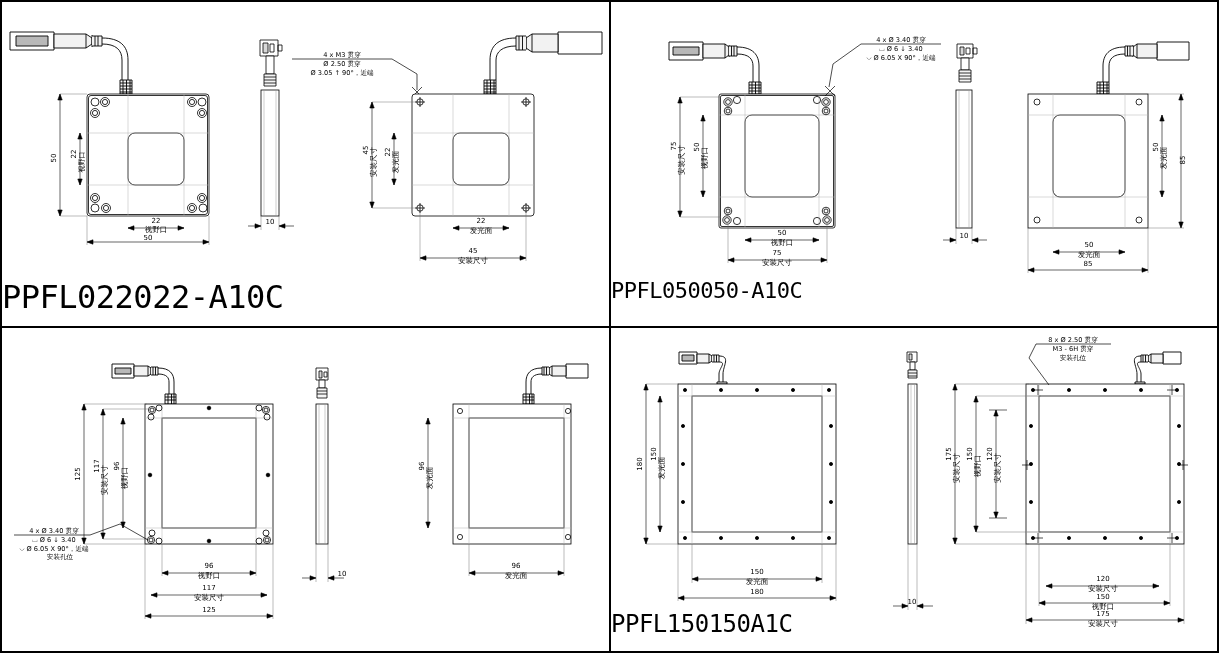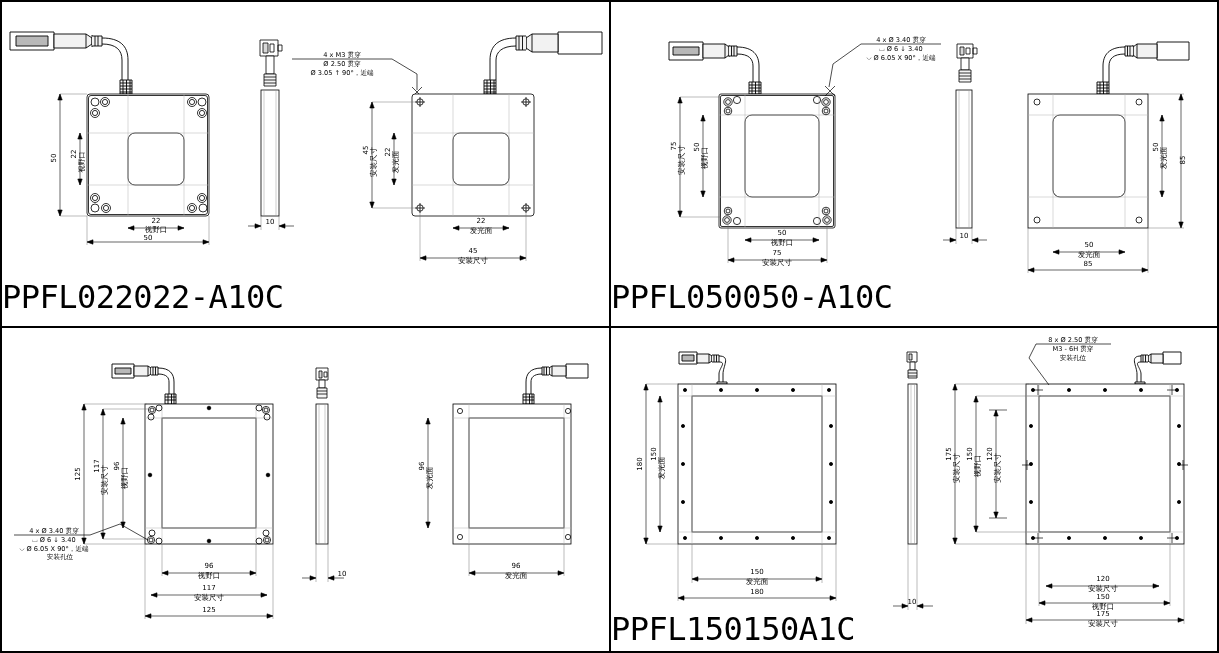--- a/index.html
+++ b/index.html
@@ -368,21 +368,21 @@
         <g stroke="none">
           <text x="574" y="158" font-size="7" text-anchor="middle" transform="rotate(-90 574 158)">85</text>
           <text x="547" y="145" font-size="7" text-anchor="middle" transform="rotate(-90 547 145)">50</text>
           <text x="555" y="156" font-size="7.5" text-anchor="middle" transform="rotate(-90 555 156)">发光面</text>
           <text x="478" y="245" font-size="7" text-anchor="middle">50</text>
           <text x="478" y="255" font-size="7.5" text-anchor="middle">发光面</text>
           <text x="477" y="264" font-size="7" text-anchor="middle">85</text>
         </g>
       </g>
     </svg>
-    <div class="model-title" style="top:276px; font-size:32px;">PPFL050050-A10C</div>
+    <div class="model-title" style="top:276px; font-size:22px;">PPFL050050-A10C</div>
   </div>
 
   <div class="quad q-bl">
     <svg class="dwg" width="609" height="325" viewBox="0 0 609 325">
       <g stroke="#000" fill="none" stroke-width="0.8">
 
         <g stroke-width="0.9">
           <path d="M110 36 L110 50 L132 50 L132 36 Z" fill="#fff"></path>
           <path d="M113 40 L129 40 L129 46 L113 46 Z" fill="#b8b8b8"></path>
           <path d="M132 38 L146 38 L149 40 L149 46 L146 48 L132 48 Z" fill="#f2f2f2"></path>
@@ -710,16 +710,16 @@
           <path d="M425 16 L500 16"></path>
           <path d="M425 16 L418 30 L438 57"></path>
         </g>
         <g stroke="none">
           <text x="462" y="14" font-size="6.6" text-anchor="middle">8 x Ø 2.50 贯穿</text>
           <text x="462" y="23" font-size="6.6" text-anchor="middle">M3 - 6H 贯穿</text>
           <text x="462" y="32" font-size="6.6" text-anchor="middle">安装孔位</text>
         </g>
       </g>
     </svg>
-    <div class="model-title" style="top:282px; font-size:32px;">PPFL150150A1C</div>
+    <div class="model-title" style="top:282px; font-size:24px;">PPFL150150A1C</div>
   </div>
 
 </div>
 
 </body></html>

